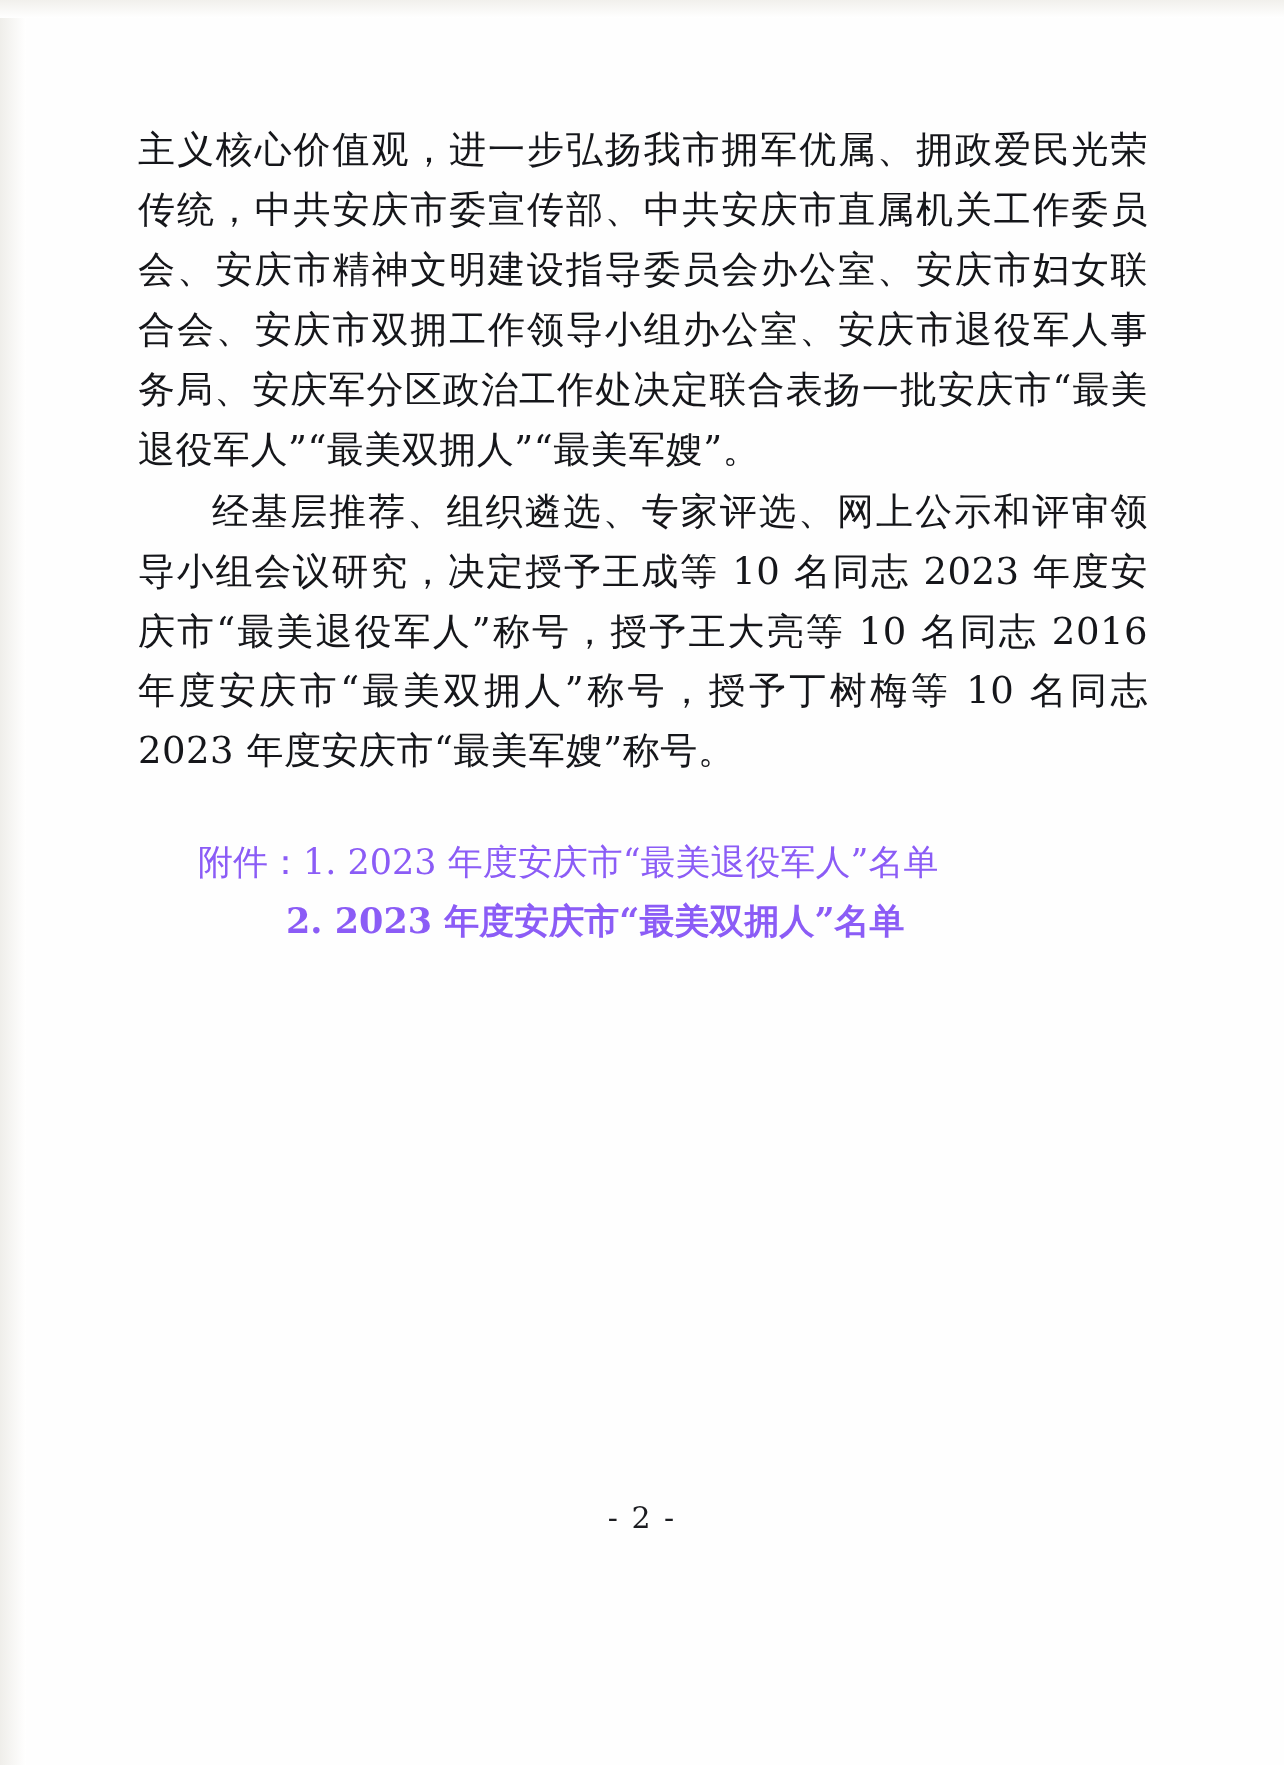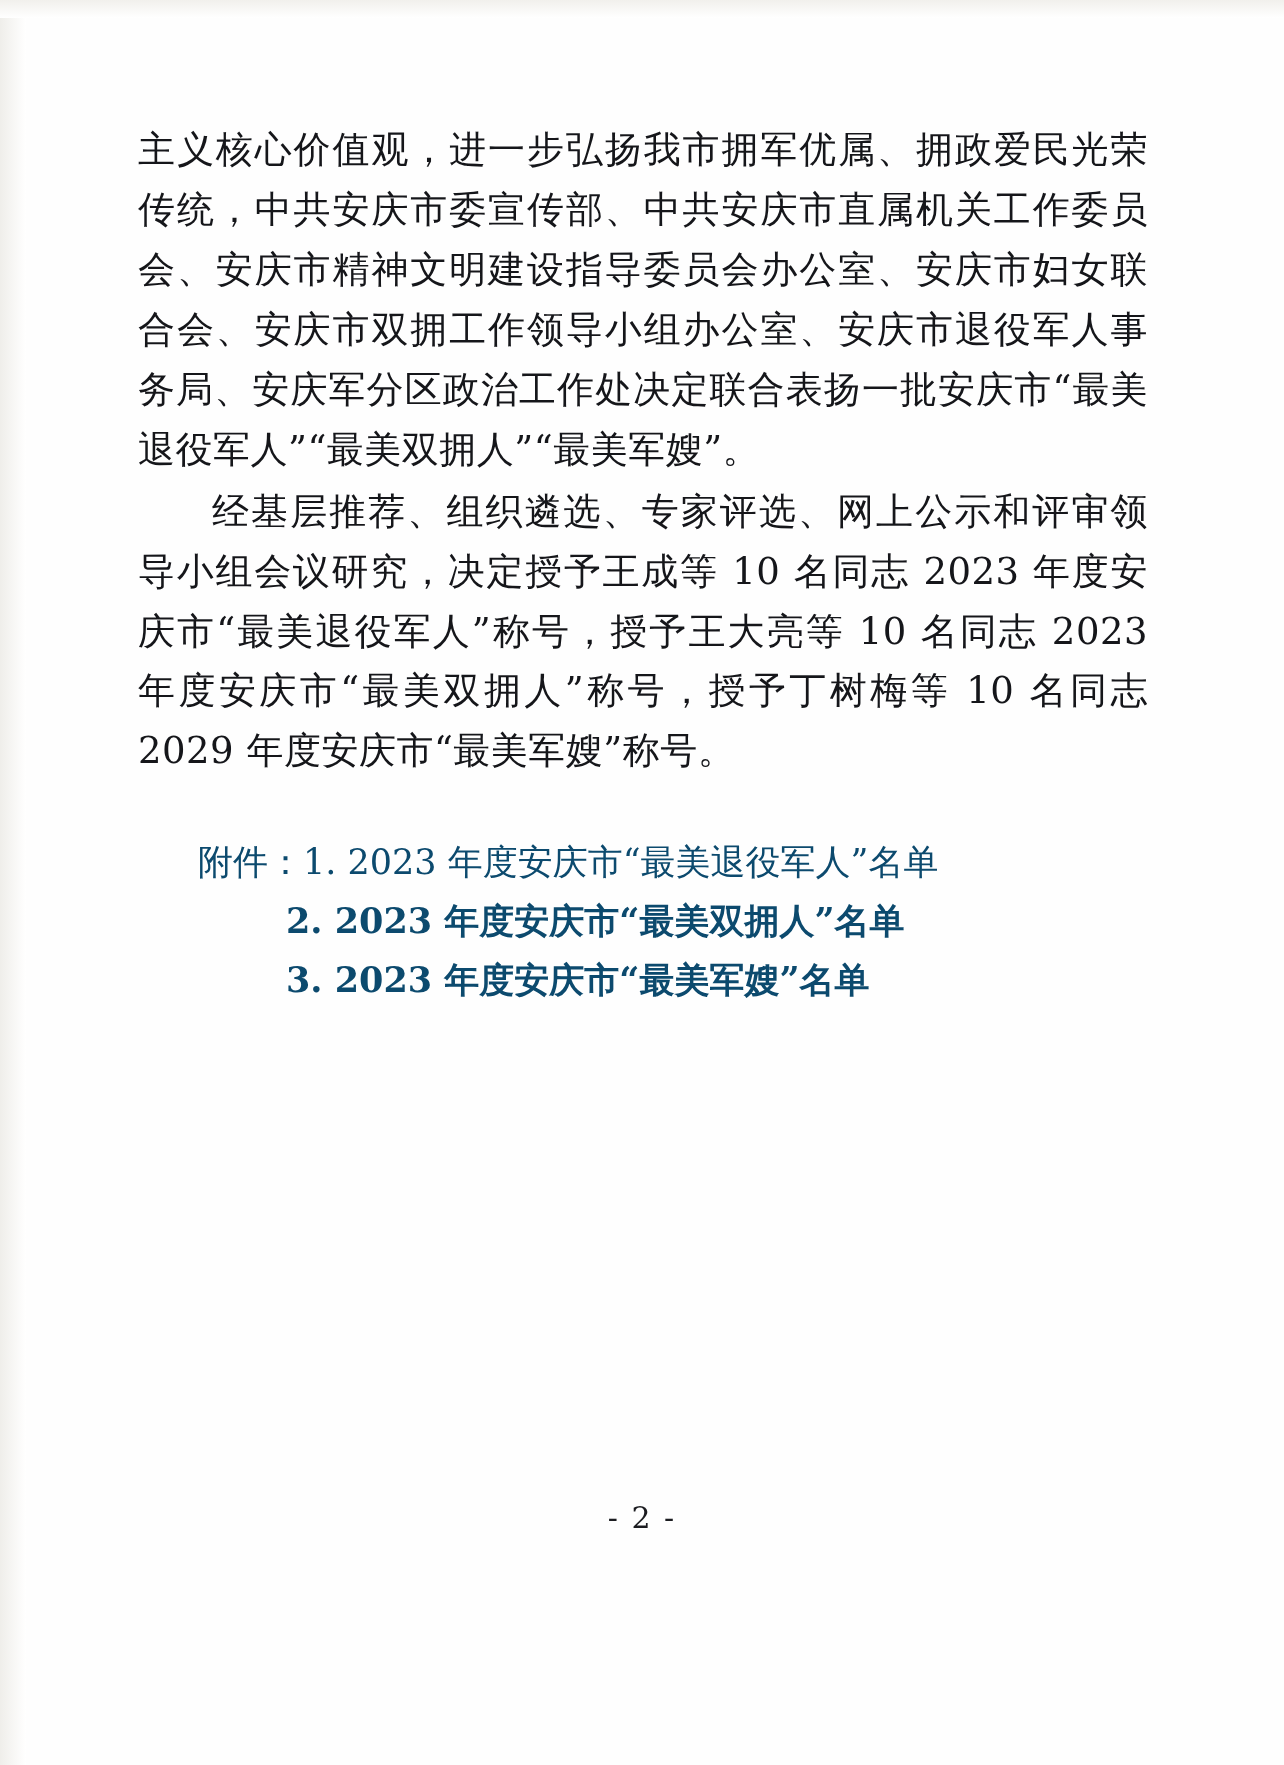--- a/index.html
+++ b/index.html
@@ -41,21 +41,21 @@
   }
   .para.indent {
     text-indent: 74px;
   }
   .attach-block {
     margin-top: 52px;
   }
   .attach-line {
     font-size: 35px;
     line-height: 1.68;
-    color: #0c4a6e;
+    color: #8b5cf6;
     white-space: nowrap;
   }
   .attach-line.first {
     padding-left: 60px;
   }
   .attach-line.sub {
     padding-left: 148px;
     font-weight: bold;
   }
   .footer {
@@ -89,25 +89,24 @@
 <body>
 
 <div class="page">
   <div class="paper-edge-left"></div>
   <div class="paper-edge-top"></div>
 
   <div class="content">
 
     <p class="para">主义核心价值观，进一步弘扬我市拥军优属、拥政爱民光荣传统，中共安庆市委宣传部、中共安庆市直属机关工作委员会、安庆市精神文明建设指导委员会办公室、安庆市妇女联合会、安庆市双拥工作领导小组办公室、安庆市退役军人事务局、安庆军分区政治工作处决定联合表扬一批安庆市“最美退役军人”“最美双拥人”“最美军嫂”。</p>
 
-    <p class="para indent">经基层推荐、组织遴选、专家评选、网上公示和评审领导小组会议研究，决定授予王成等 10 名同志 2023 年度安庆市“最美退役军人”称号，授予王大亮等 10 名同志 2023 年度安庆市“最美双拥人”称号，授予丁树梅等 10 名同志 2029 年度安庆市“最美军嫂”称号。</p>
+    <p class="para indent">经基层推荐、组织遴选、专家评选、网上公示和评审领导小组会议研究，决定授予王成等 10 名同志 2023 年度安庆市“最美退役军人”称号，授予王大亮等 10 名同志 2016 年度安庆市“最美双拥人”称号，授予丁树梅等 10 名同志 2023 年度安庆市“最美军嫂”称号。</p>
 
 
     <div class="attach-block">
       <div class="attach-line first"><span>附件：</span><span>1. 2023 年度安庆市“最美退役军人”名单</span></div>
       <div class="attach-line sub">2. 2023 年度安庆市“最美双拥人”名单</div>
-      <div class="attach-line sub">3. 2023 年度安庆市“最美军嫂”名单</div>
     </div>
 
   </div>
 
   <div class="footer">- 2 -</div>
 </div>
 
 </body></html>

